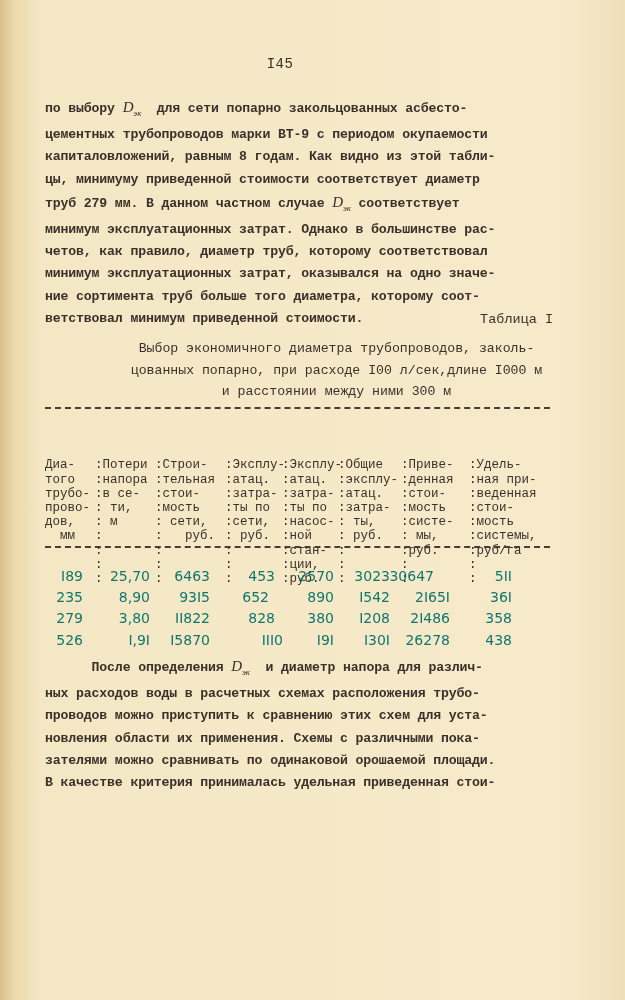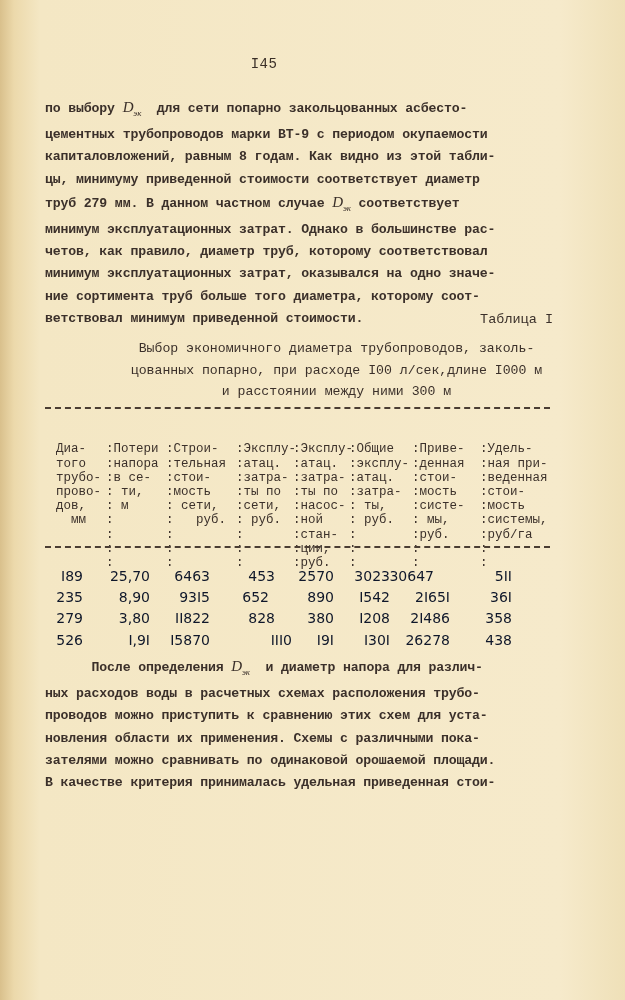--- a/index.html
+++ b/index.html
@@ -8,21 +8,21 @@
       background: #f3e6c2;
       background-image:
         linear-gradient(to right, #d9c08c 0px, #ecd9ab 14px, #f4e7c4 40px, #f6eacb 560px, #efe0b8 625px);
       font-family: "Liberation Mono", "DejaVu Sans Mono", monospace;
       color: #3a2f27;
       position: relative;
     }
     .page { position: absolute; left: 0; top: 0; width: 625px; height: 1000px; }
     .page-number {
       position: absolute; top: 56px; left: 0; width: 528px; text-align: center;
-      font-size: 14px; letter-spacing: 0.5px;
+      font-size: 14px; letter-spacing: 0.5px; padding-left: 16px;
     }
     .para {
       position: absolute; left: 45px; width: 540px;
       font-size: 13.2px; line-height: 22.2px; font-weight: bold; color: #3b302a;
       letter-spacing: -0.15px;
     }
     .para .line { display: block; white-space: pre; }
     .p1 { top: 96px; }
     .p2 { top: 655px; }
     .dsym { font-family: "Liberation Serif", serif; font-style: italic; font-weight: normal; font-size: 15px; }
@@ -39,25 +39,25 @@
     .rule {
       position: absolute; left: 45px; width: 505px; height: 0;
       border-top: 2px dashed #4a3d33;
     }
     .rule.top { top: 407px; }
     .rule.bottom { top: 546px; }
     .thead {
       position: absolute; top: 414px; left: 45px; width: 510px;
       font-size: 12.5px; line-height: 14.2px; color: #3b302a;
     }
-    .hcol { position: absolute; top: 0; white-space: pre; margin-left: 11px; }
+    .hcol { position: absolute; top: 16px; white-space: pre; }
     .hcol .line { display: block; white-space: pre; }
     .tbody {
       position: absolute; top: 566px; left: 45px; width: 510px;
-      font-family: "DejaVu Sans", sans-serif; font-size: 14px; line-height: 21.2px; color: #0f172a;
+      font-family: "DejaVu Sans", sans-serif; font-size: 14px; line-height: 21.2px; color: #0f766e;
     }
     .trow { position: relative; height: 21.2px; }
     .cell { position: absolute; top: 0; text-align: right; }
   </style>
 </head>
 <body>
 
 <div class="page">
 
   <div class="page-number">I45</div>
@@ -142,21 +142,21 @@
       <span class="cell" style="left:180px;width:50px">828</span>
       <span class="cell" style="left:237px;width:52px">380</span>
       <span class="cell" style="left:293px;width:52px">I208</span>
       <span class="cell" style="left:350px;width:55px">2I486</span>
       <span class="cell" style="left:420px;width:47px">358</span>
     </div>
     <div class="trow">
       <span class="cell" style="left:8px;width:30px">526</span>
       <span class="cell" style="left:55px;width:50px">I,9I</span>
       <span class="cell" style="left:110px;width:55px">I5870</span>
-      <span class="cell" style="left:197px;width:50px">III0</span>
+      <span class="cell" style="left:188px;width:50px">III0</span>
       <span class="cell" style="left:237px;width:52px">I9I</span>
       <span class="cell" style="left:293px;width:52px">I30I</span>
       <span class="cell" style="left:350px;width:55px">26278</span>
       <span class="cell" style="left:420px;width:47px">438</span>
     </div>
   </div>
 
   <div class="para p2">
     <span class="line"><span>      После определения </span><span class="dsym"><span>D</span><sub>эк</sub></span><span>  и диаметр напора для различ-</span></span>
     <span class="line">ных расходов воды в расчетных схемах расположения трубо-</span>

